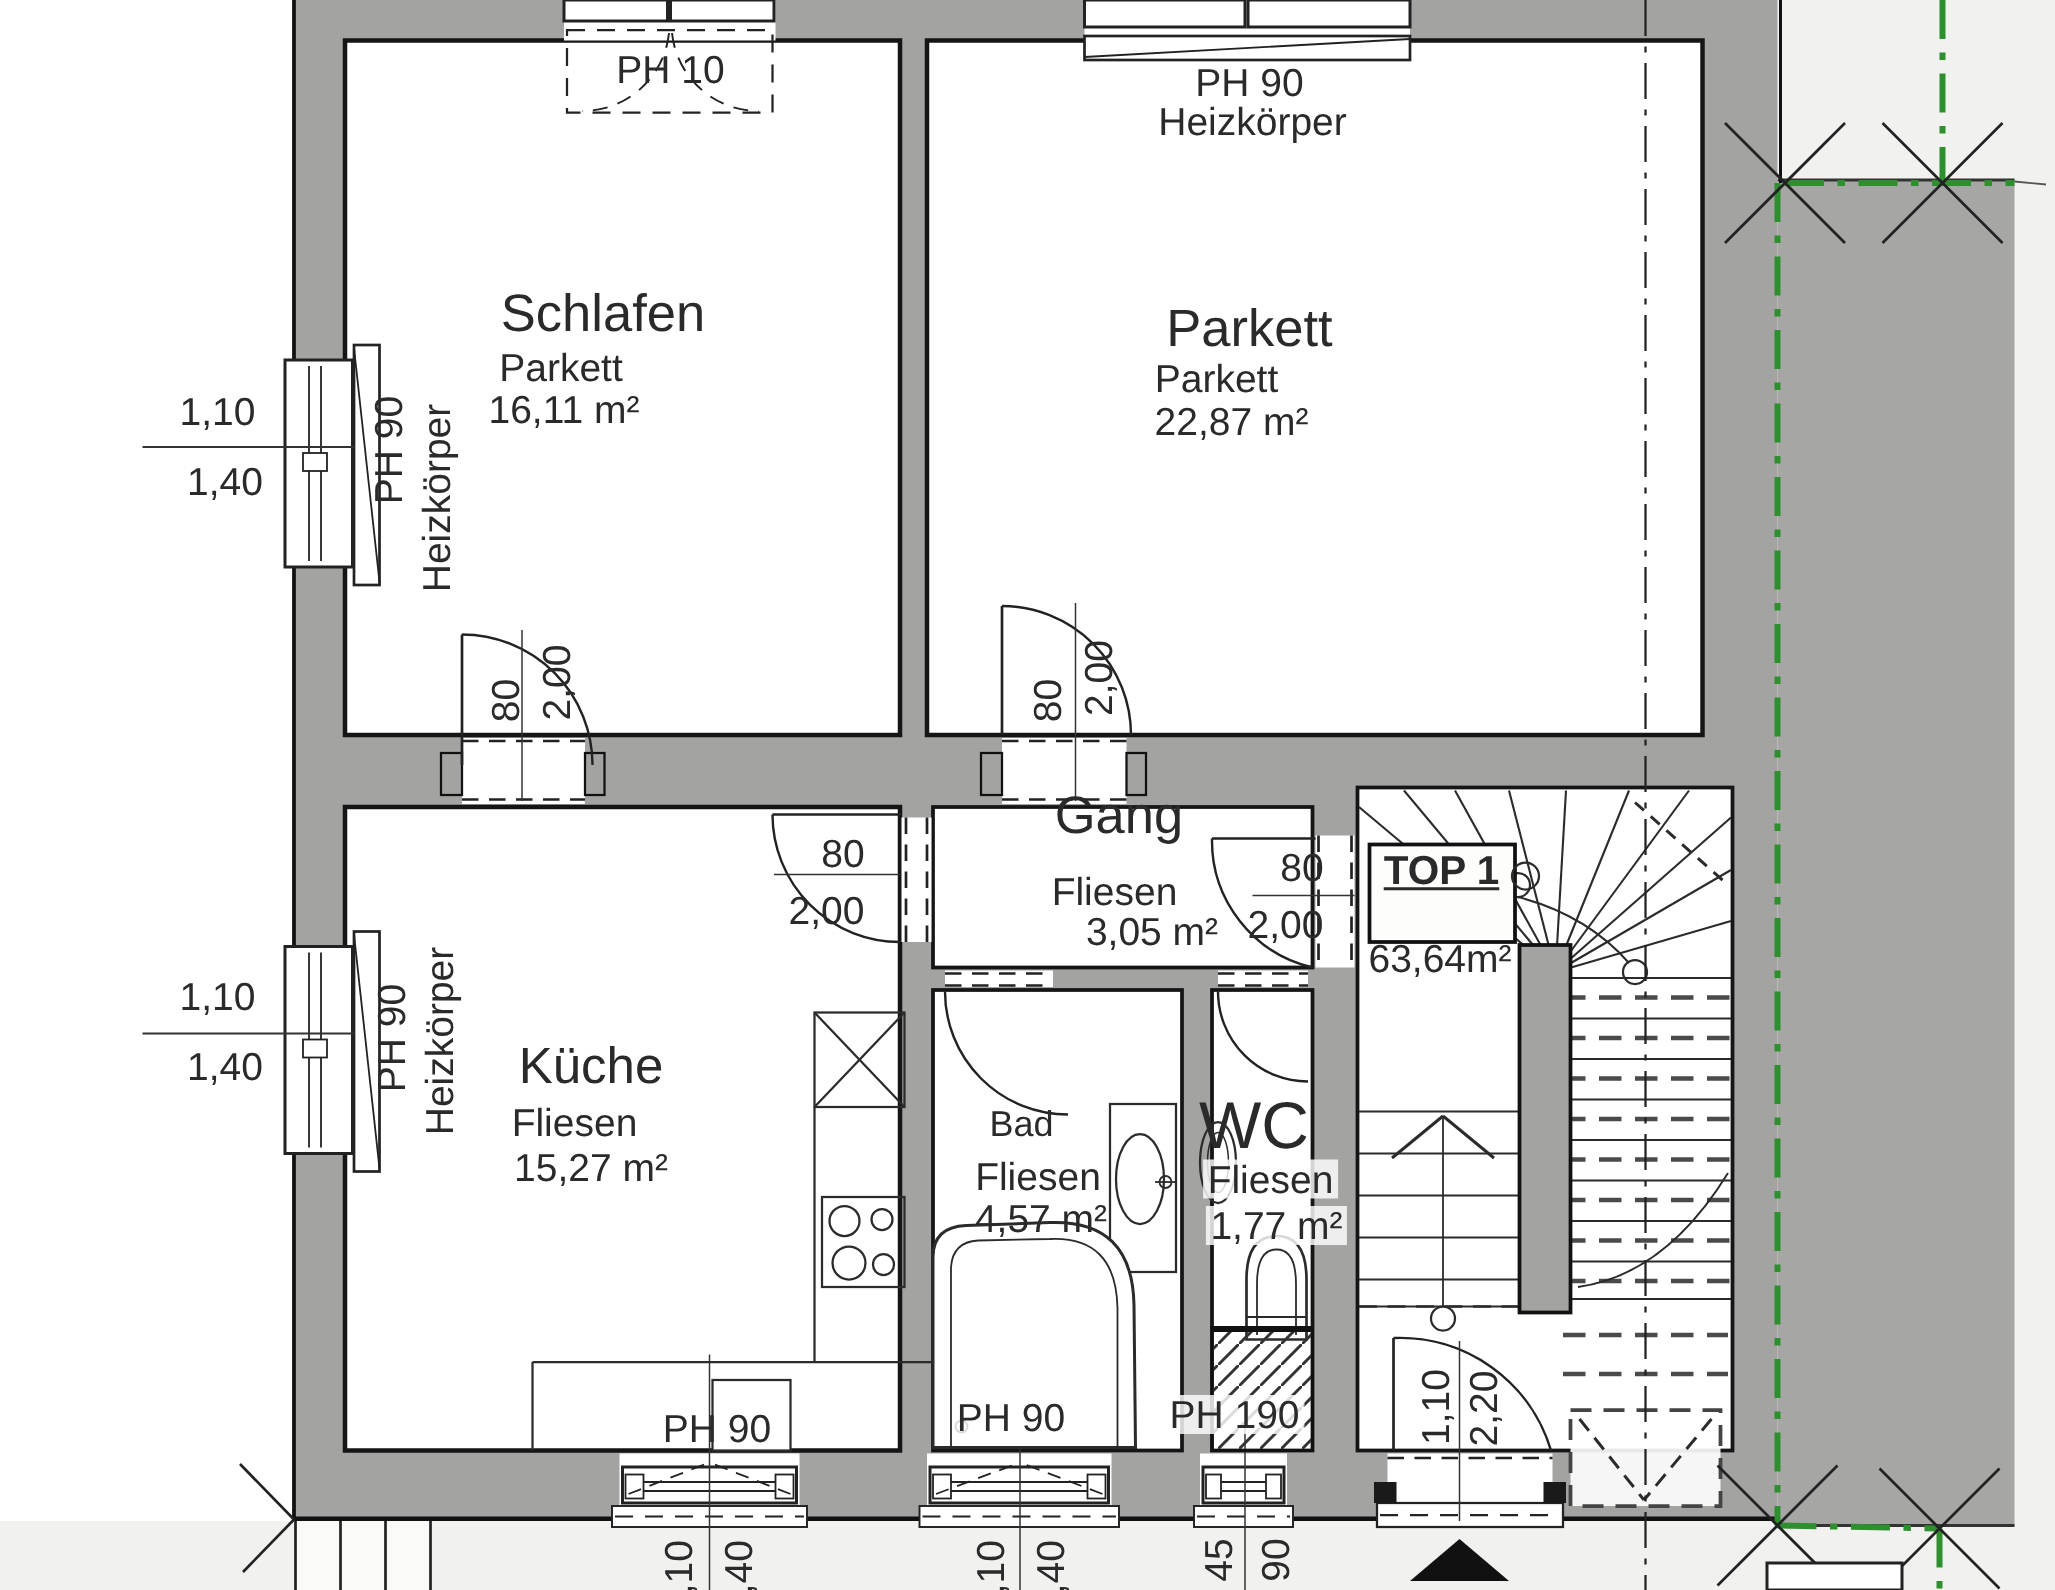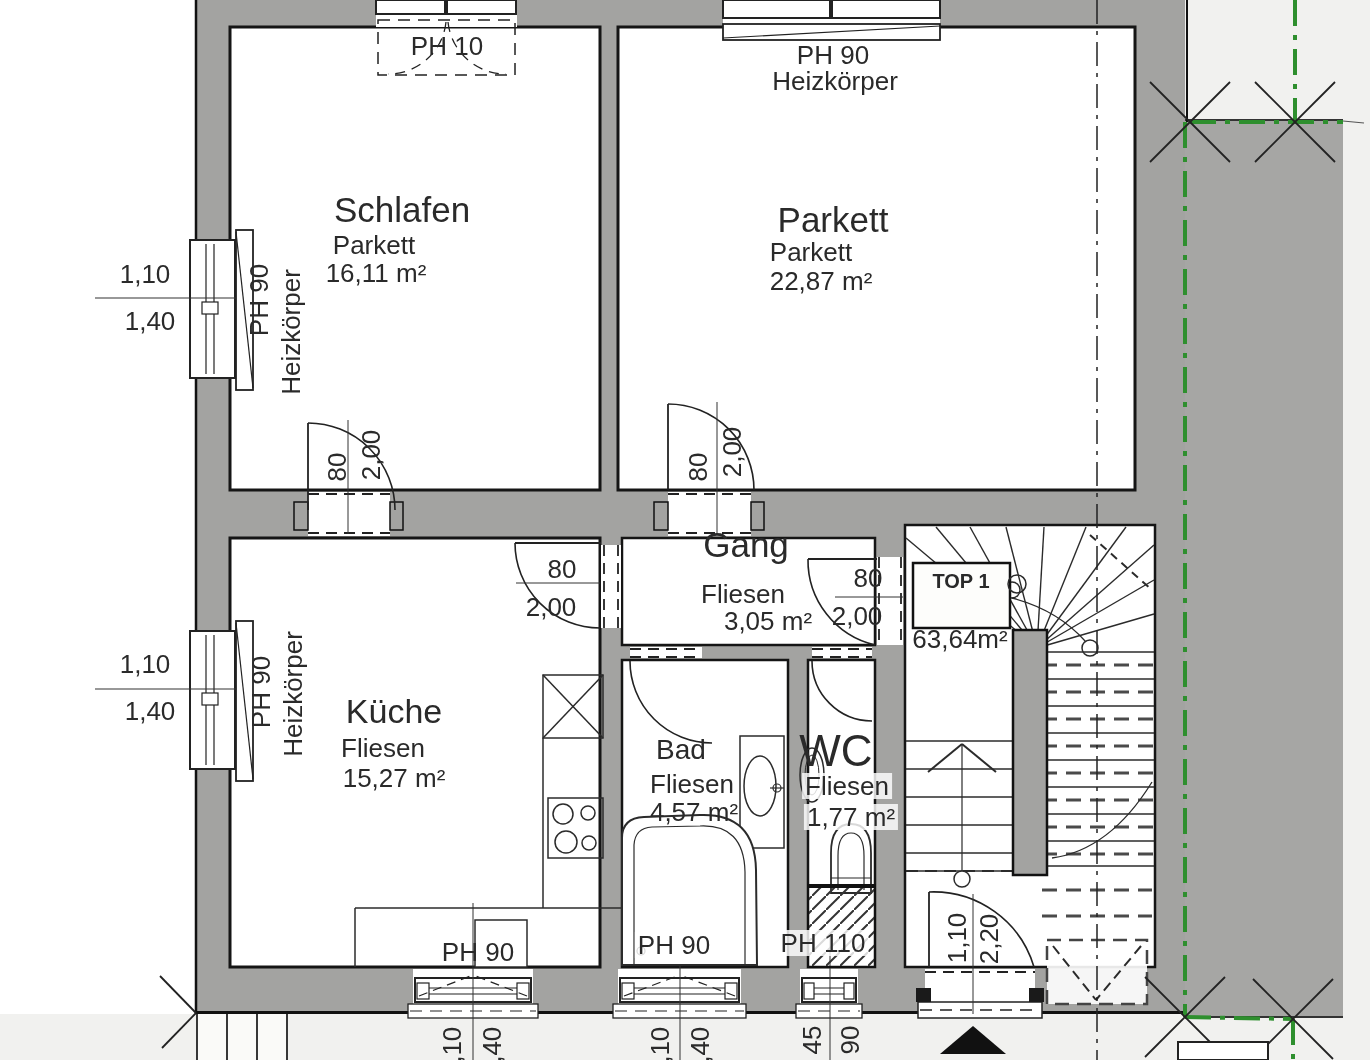--- a/index.html
+++ b/index.html
@@ -4,21 +4,21 @@
 <style>
   html,body{margin:0;padding:0;background:#ffffff;}
   #canvas{position:relative;width:1370px;height:1060px;overflow:hidden;background:#ffffff;
           font-family:"Liberation Sans", sans-serif;color:#262626;}
   #planSvg{position:absolute;left:0;top:0;}
   .lbl{position:absolute;transform:translate(-50%,-50%);white-space:nowrap;line-height:1;
        font-size:26px;color:#2a2a2a;}
   .rot{transform:translate(-50%,-50%) rotate(-90deg);}
   .room-name{font-size:34px;text-align:center;}
   .big{font-size:35px;}
-  .bold{font-weight:bold;font-size:20px;}
+  .bold{font-weight:bold;font-size:27px;text-decoration:underline;}
   .halo{background:rgba(255,255,255,0.82);padding:0 3px;}
 </style>
 </head>
 <body>
 
 <div id="canvas">
 <svg id="planSvg" width="1370" height="1060" viewBox="0 0 1370 1060">
   <defs>
     <pattern id="hatch" width="14" height="14" patternUnits="userSpaceOnUse">
       <path d="M0,14 L14,0" stroke="#333" stroke-width="2" fill="none"></path>
@@ -370,21 +370,21 @@
 <div class="lbl" style="left:821px;top:281px">22,87 m²</div>
 
 <div class="lbl room-name" style="left:394px;top:711px">Küche</div>
 <div class="lbl" style="left:383px;top:748px">Fliesen</div>
 <div class="lbl" style="left:394px;top:778px">15,27 m²</div>
 
 <div class="lbl big" style="left:746px;top:544px">Gang</div>
 <div class="lbl" style="left:743px;top:594px">Fliesen</div>
 <div class="lbl" style="left:768px;top:621px">3,05 m²</div>
 
-<div class="lbl room-name" style="left:681px;top:750px;font-size:28px">Bad</div>
+<div class="lbl room-name" style="left:681px;top:750px;font-size:24px">Bad</div>
 <div class="lbl" style="left:692px;top:784px">Fliesen</div>
 <div class="lbl" style="left:694px;top:812px">4,57 m²</div>
 
 <div class="lbl room-name" style="left:836px;top:751px;font-size:44px">WC</div>
 <div class="lbl halo" style="left:847px;top:786px">Fliesen</div>
 <div class="lbl halo" style="left:851px;top:817px">1,77 m²</div>
 
 <div class="lbl bold" style="left:961px;top:581px">TOP 1</div>
 <div class="lbl" style="left:960px;top:639px">63,64m²</div>
 
@@ -408,21 +408,21 @@
 <div class="lbl rot" style="left:732px;top:452px">2,00</div>
 <div class="lbl" style="left:562px;top:569px">80</div>
 <div class="lbl" style="left:551px;top:607px">2,00</div>
 <div class="lbl" style="left:868px;top:578px">80</div>
 <div class="lbl" style="left:857px;top:616px">2,00</div>
 <div class="lbl rot" style="left:957px;top:938px">1,10</div>
 <div class="lbl rot" style="left:989px;top:939px">2,20</div>
 
 <div class="lbl" style="left:478px;top:952px">PH 90</div>
 <div class="lbl halo" style="left:674px;top:945px">PH 90</div>
-<div class="lbl halo" style="left:823px;top:943px">PH 110</div>
+<div class="lbl halo" style="left:823px;top:943px">PH 190</div>
 
 <div class="lbl rot" style="left:452px;top:1052px">1,10</div>
 <div class="lbl rot" style="left:492px;top:1052px">1,40</div>
 <div class="lbl rot" style="left:660px;top:1052px">1,10</div>
 <div class="lbl rot" style="left:700px;top:1052px">1,40</div>
 <div class="lbl rot" style="left:812px;top:1040px">45</div>
 <div class="lbl rot" style="left:850px;top:1040px">90</div>
 </div>
 
 </body></html>

